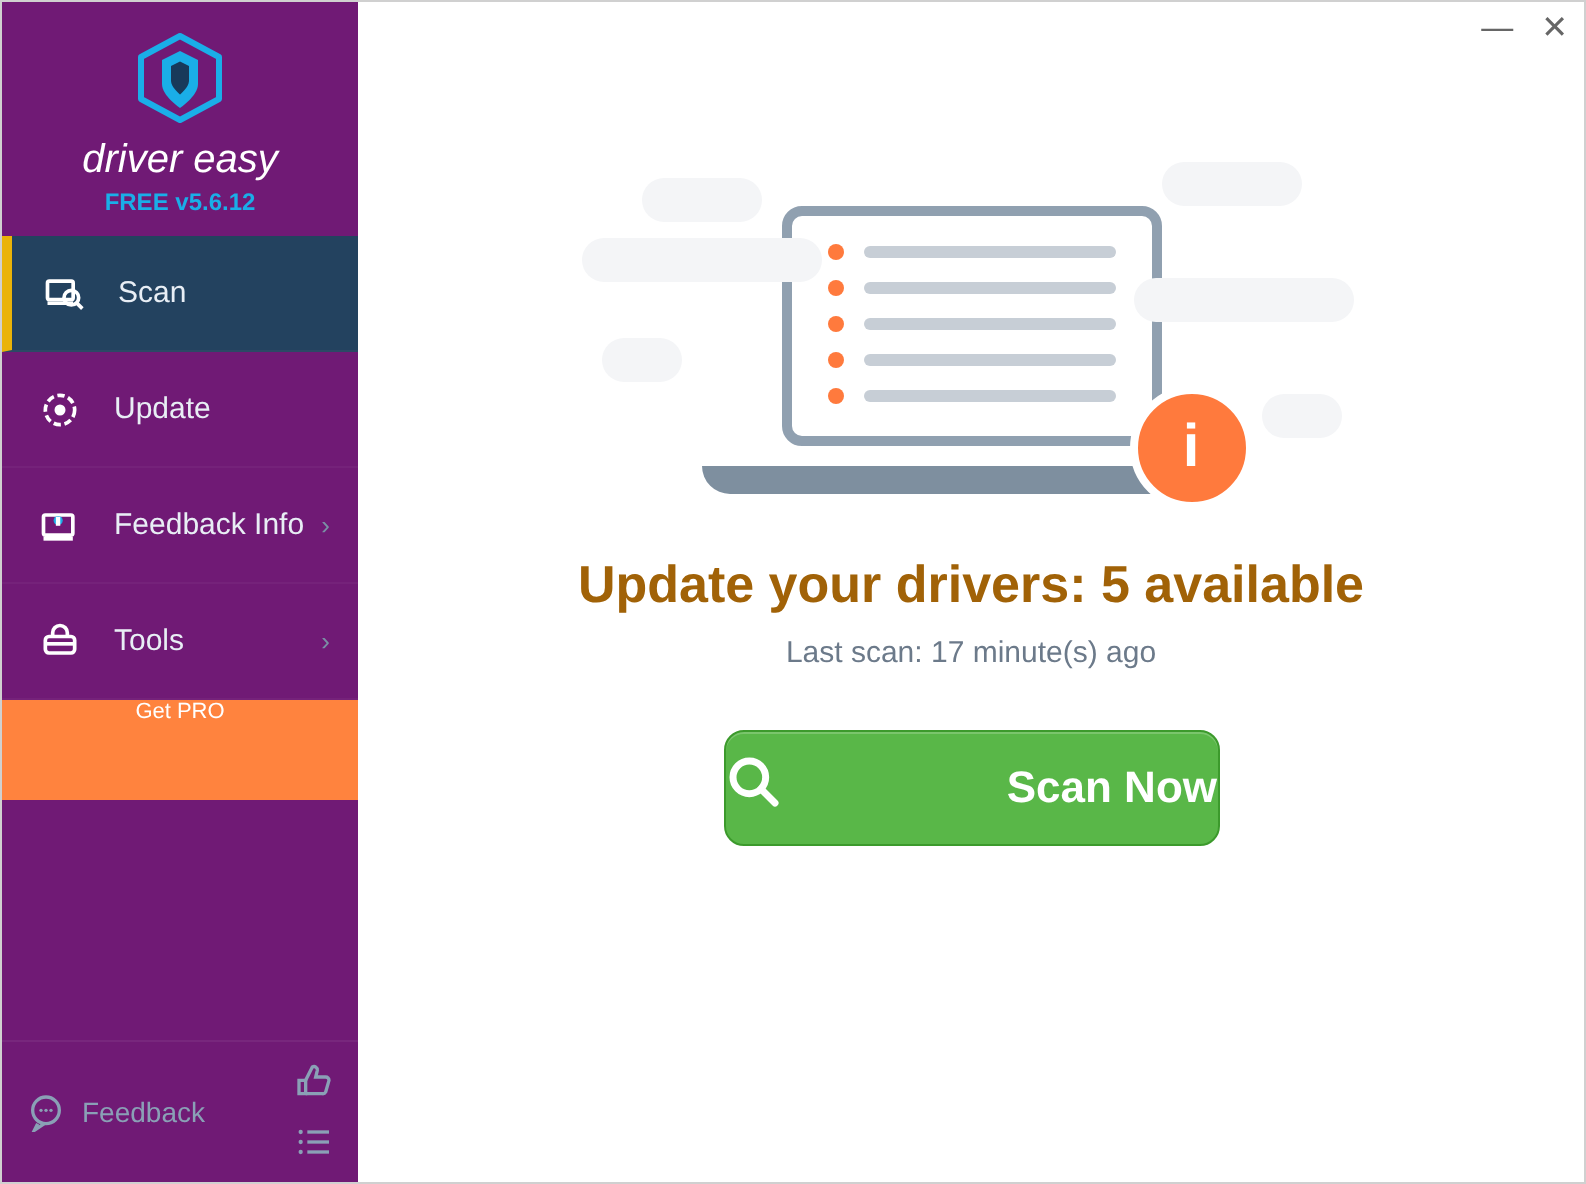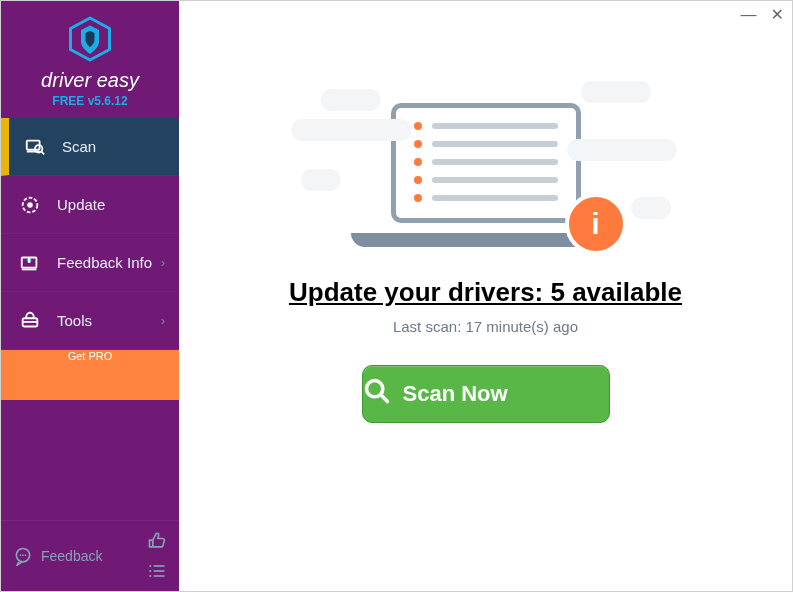--- a/index.html
+++ b/index.html
@@ -49,21 +49,21 @@
     align-items: center;
     padding: 0 16px;
     font-size: 15px;
     color: #e8eef5;
     border-bottom: 1px solid rgba(255,255,255,0.04);
     cursor: pointer;
     position: relative;
   }
   .nav-item.active {
     background: #23425f;
-    border-left: 8px solid #eab308;
+    border-left: 5px solid #eab308;
     padding-left: 13px;
   }
   .nav-item .nav-icon {
     width: 26px;
     height: 26px;
     margin-right: 14px;
     display: flex;
     align-items: center;
     justify-content: center;
   }
@@ -189,37 +189,36 @@
     display: flex;
     align-items: center;
     justify-content: center;
     color: #fff;
     font-size: 30px;
     font-weight: 700;
     z-index: 3;
   }
   .heading {
     margin-top: 30px;
-    color: #000000;
+    color: #a16207;
     font-size: 26px;
     font-weight: 700;
-    text-decoration: underline;
   }
   .subtext {
     margin-top: 10px;
     color: #6c7a8a;
     font-size: 15px;
   }
   .scan-btn {
     margin-top: 30px;
     width: 248px;
     height: 58px;
     display: flex;
     align-items: center;
-    justify-content: flex-start;
+    justify-content: space-between;
     gap: 12px;
     background: #59b748;
     border: 1px solid #3c9a2c;
     border-radius: 10px;
     color: #fff;
     font-size: 22px;
     font-weight: 700;
     cursor: pointer;
     box-shadow: inset 0 1px 0 rgba(255,255,255,0.2);
   }

